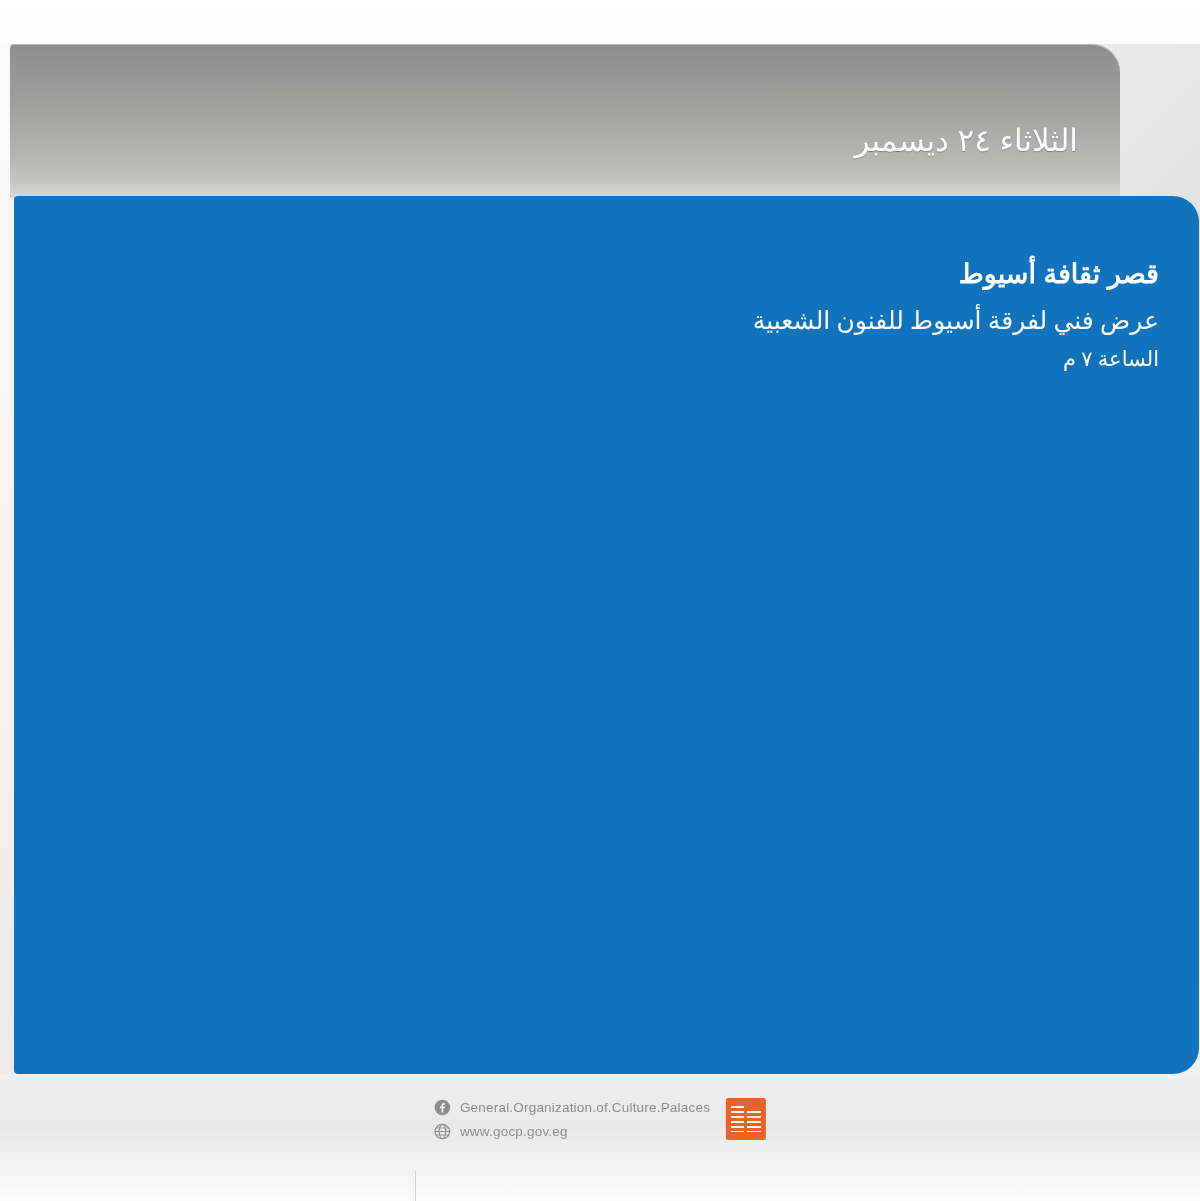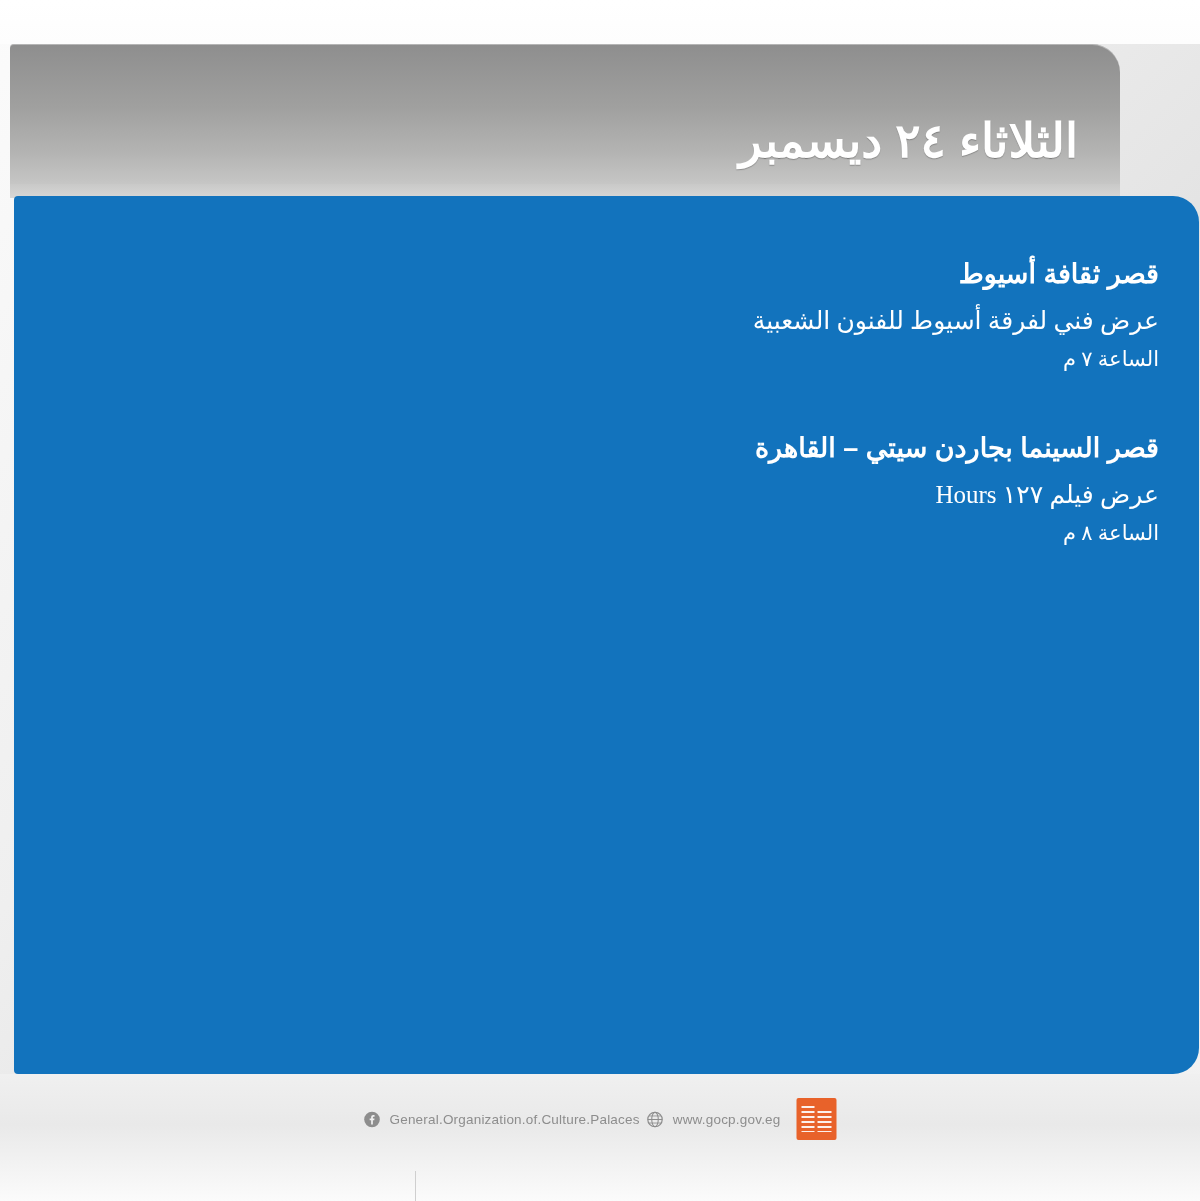--- a/index.html
+++ b/index.html
@@ -42,22 +42,22 @@
     border-top-left-radius: 4px;
     border-top-right-radius: 28px;
     box-shadow: 0 1px 0 rgba(255,255,255,0.35) inset;
   }
   .header-bar .date-text {
     position: absolute;
     top: 96px;
     right: 42px;
     transform: translateY(-50%);
     color: #ffffff;
-    font-size: 47px;
-    font-weight: bold;
+    font-size: 31px;
+    font-weight: normal;
     letter-spacing: 0.5px;
     white-space: nowrap;
     text-shadow: 0 1px 1px rgba(0,0,0,0.25);
   }
 
   
   .header-shadow {
     position: absolute;
     top: 184px;
     left: 10px;
@@ -153,20 +153,21 @@
   .logo-mark::after {
     content: "";
     position: absolute;
     right: 5px; top: 13px;
     width: 14px; height: 21px;
     background:
       repeating-linear-gradient(180deg, rgba(255,255,255,0.9) 0 2px, transparent 2px 5px);
   }
   .contact-lines {
     display: flex;
+    flex-direction: column;
     gap: 7px;
     color: #8c8c8c;
   }
   .contact-row {
     display: flex;
     align-items: center;
     gap: 9px;
     font-size: 13.5px;
     letter-spacing: 0.2px;
     color: #8d8d8d;
@@ -200,25 +201,20 @@
 
   <div class="blue-panel">
     <div class="events">
 
       <div class="event">
         <div class="venue">قصر ثقافة أسيوط</div>
         <div class="desc">عرض فني لفرقة أسيوط للفنون الشعبية</div>
         <div class="time">الساعة ٧ م</div>
       </div>
 
-      <div class="event">
-        <div class="venue">قصر السينما بجاردن سيتي – القاهرة</div>
-        <div class="desc">عرض فيلم ١٢٧ Hours</div>
-        <div class="time">الساعة ٨ م</div>
-      </div>
 
     </div>
   </div>
 
   <div class="footer">
     <div class="footer-inner">
 
       <div class="logo-mark"></div>
 
       <div class="contact-lines">

